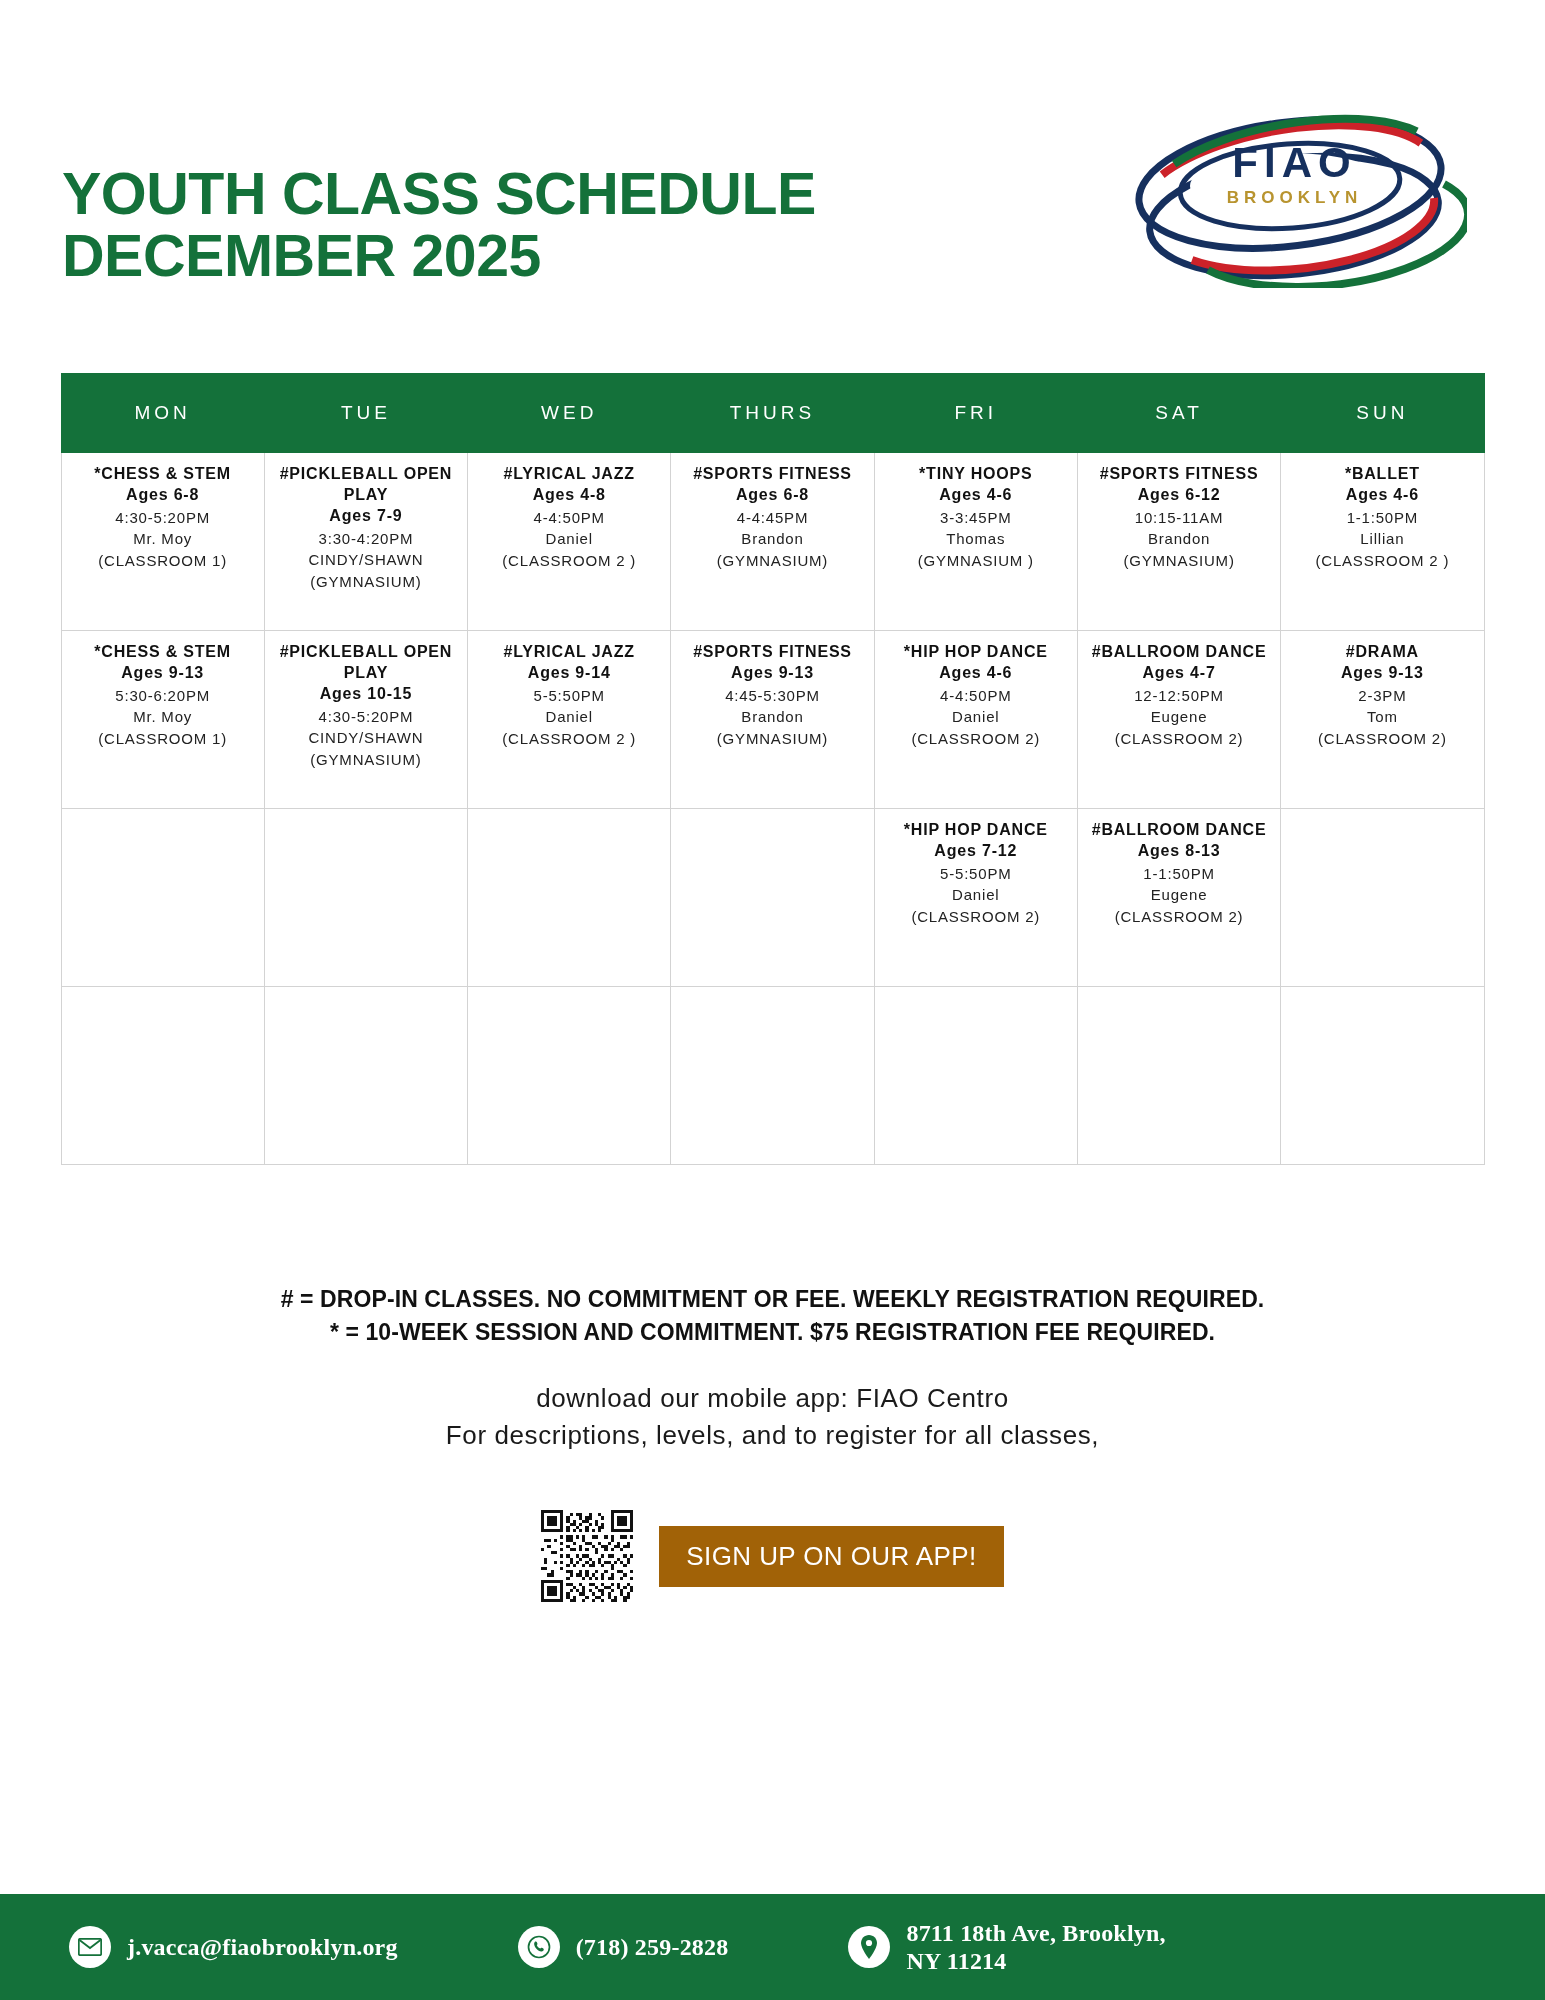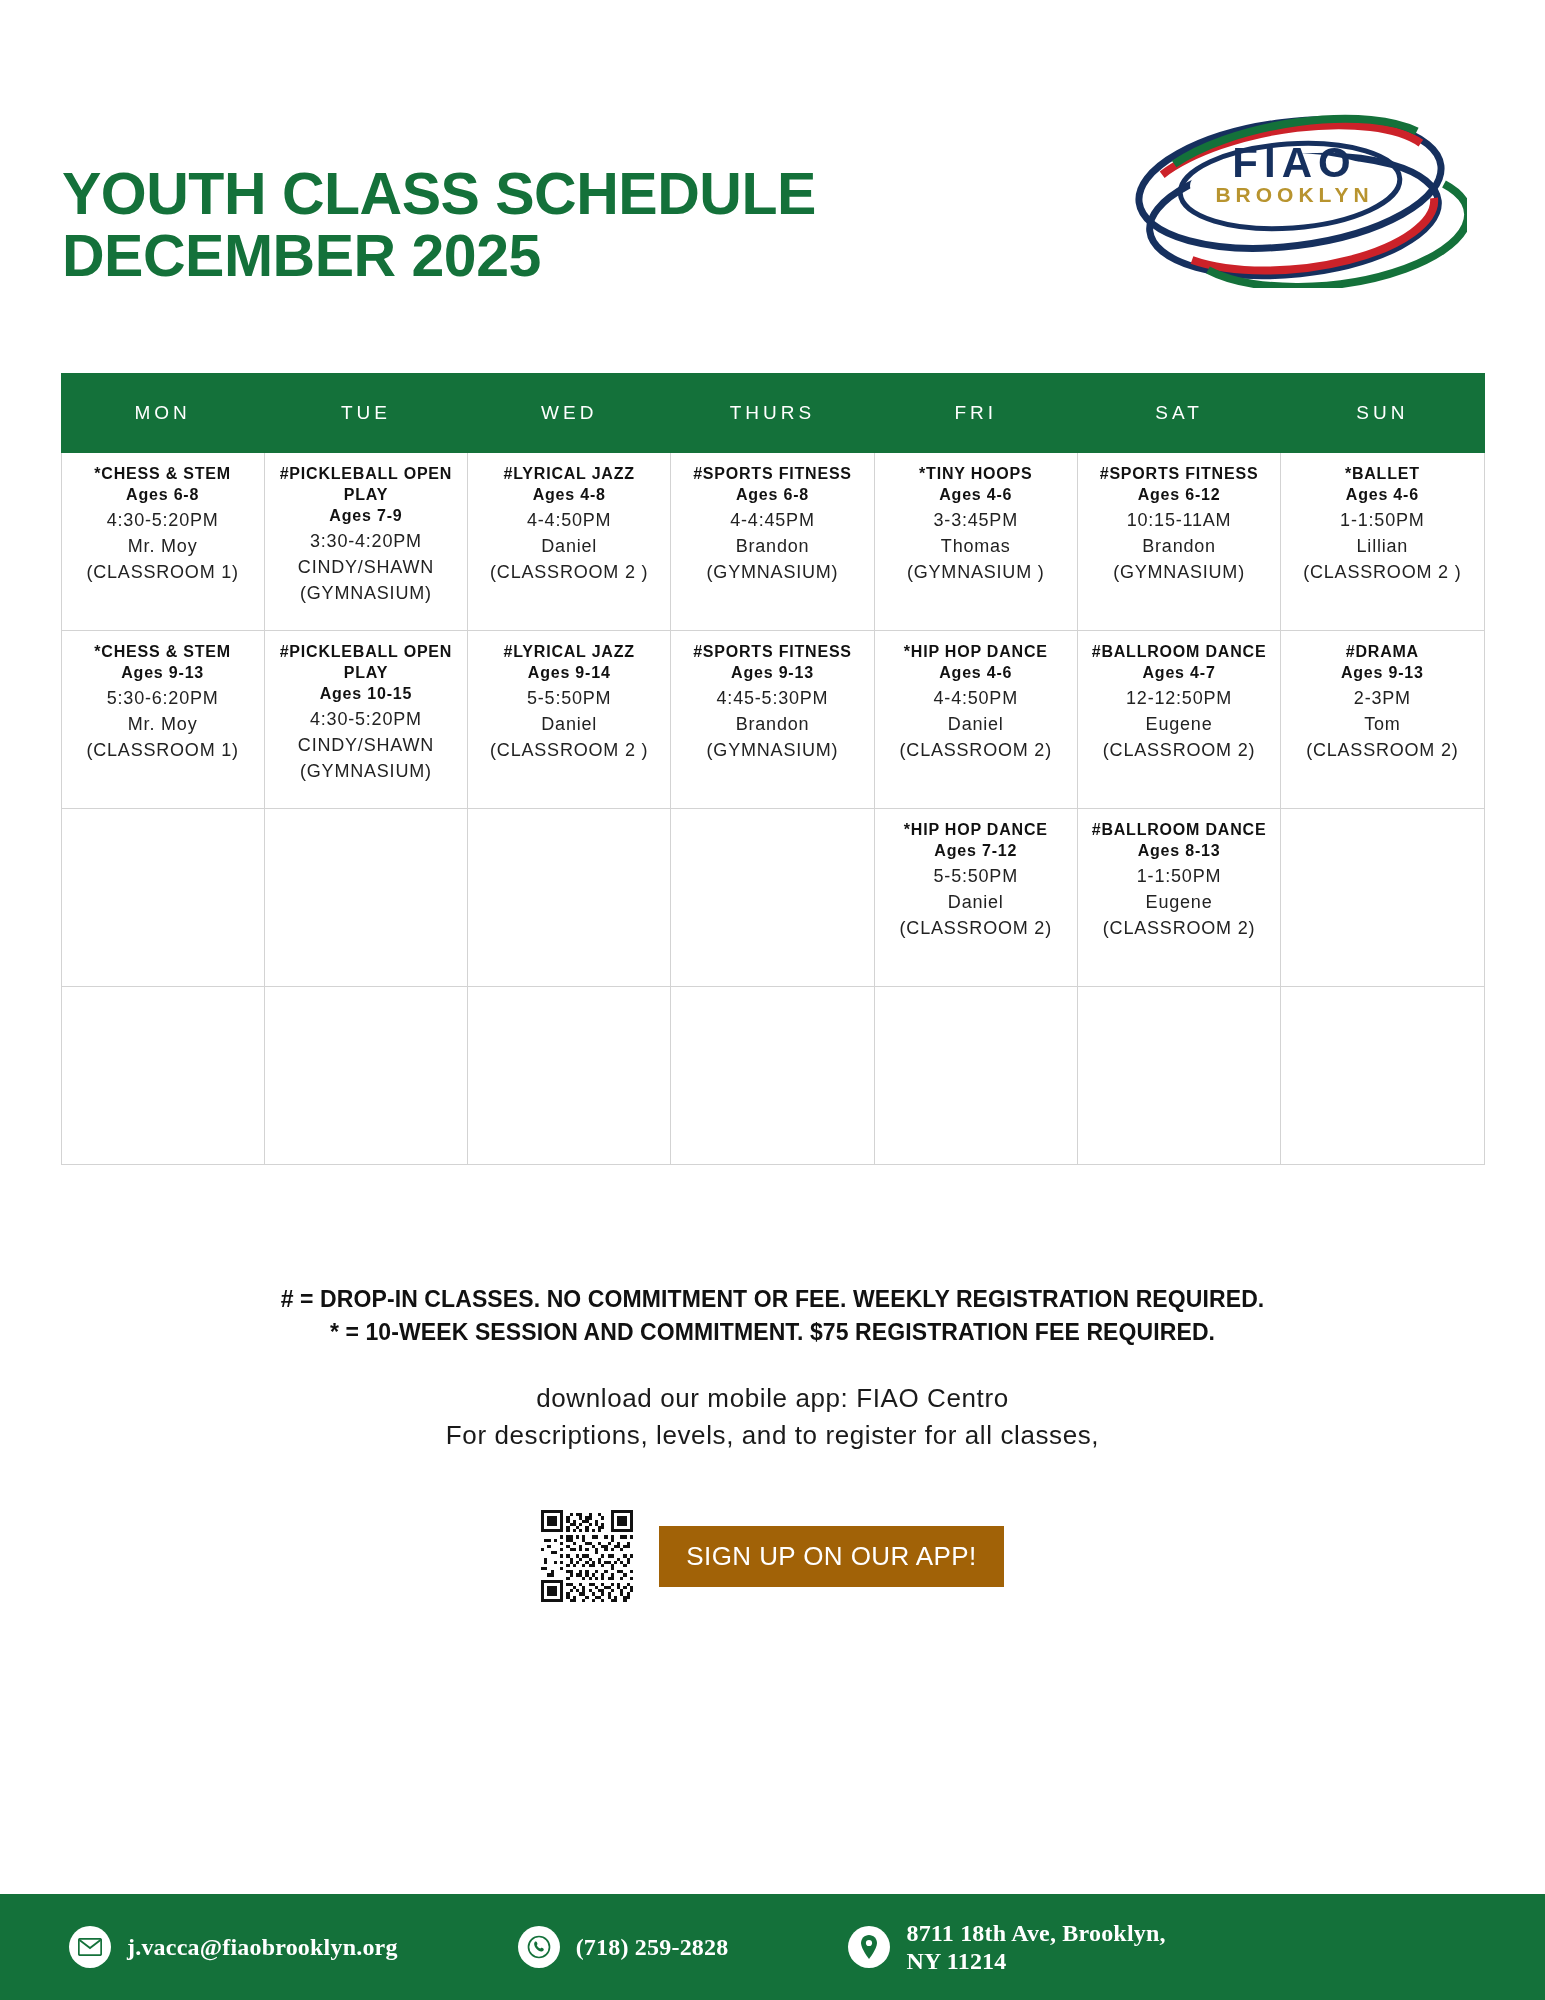--- a/index.html
+++ b/index.html
@@ -60,24 +60,25 @@
     font-family: "Liberation Sans", sans-serif;
     font-weight: bold;
     font-size: 42px;
     letter-spacing: 6px;
     color: #16305e;
     line-height: 1;
   }
   .logo-brooklyn {
     font-family: "Liberation Sans", sans-serif;
     font-weight: bold;
-    font-size: 21px;
+    font-size: 17px;
     letter-spacing: 5px;
     color: #b8942f;
     line-height: 1;
+    margin-top: 5px;
   }
 
   
   .calendar {
     margin: 0 auto;
     width: 1424px;
     margin-top: 85px;
   }
   table.cal {
     border-collapse: collapse;
@@ -114,21 +115,21 @@
     color: #111;
   }
   .cls-ages {
     font-size: 16px;
     font-weight: bold;
     letter-spacing: 0.8px;
     line-height: 1.4;
     color: #111;
   }
   .cls-line {
-    font-size: 18px;
+    font-size: 15px;
     letter-spacing: 0.8px;
     line-height: 1.45;
     color: #222;
     text-align: center;
   }
 
   
   .legend {
     text-align: center;
     margin-top: 118px;

